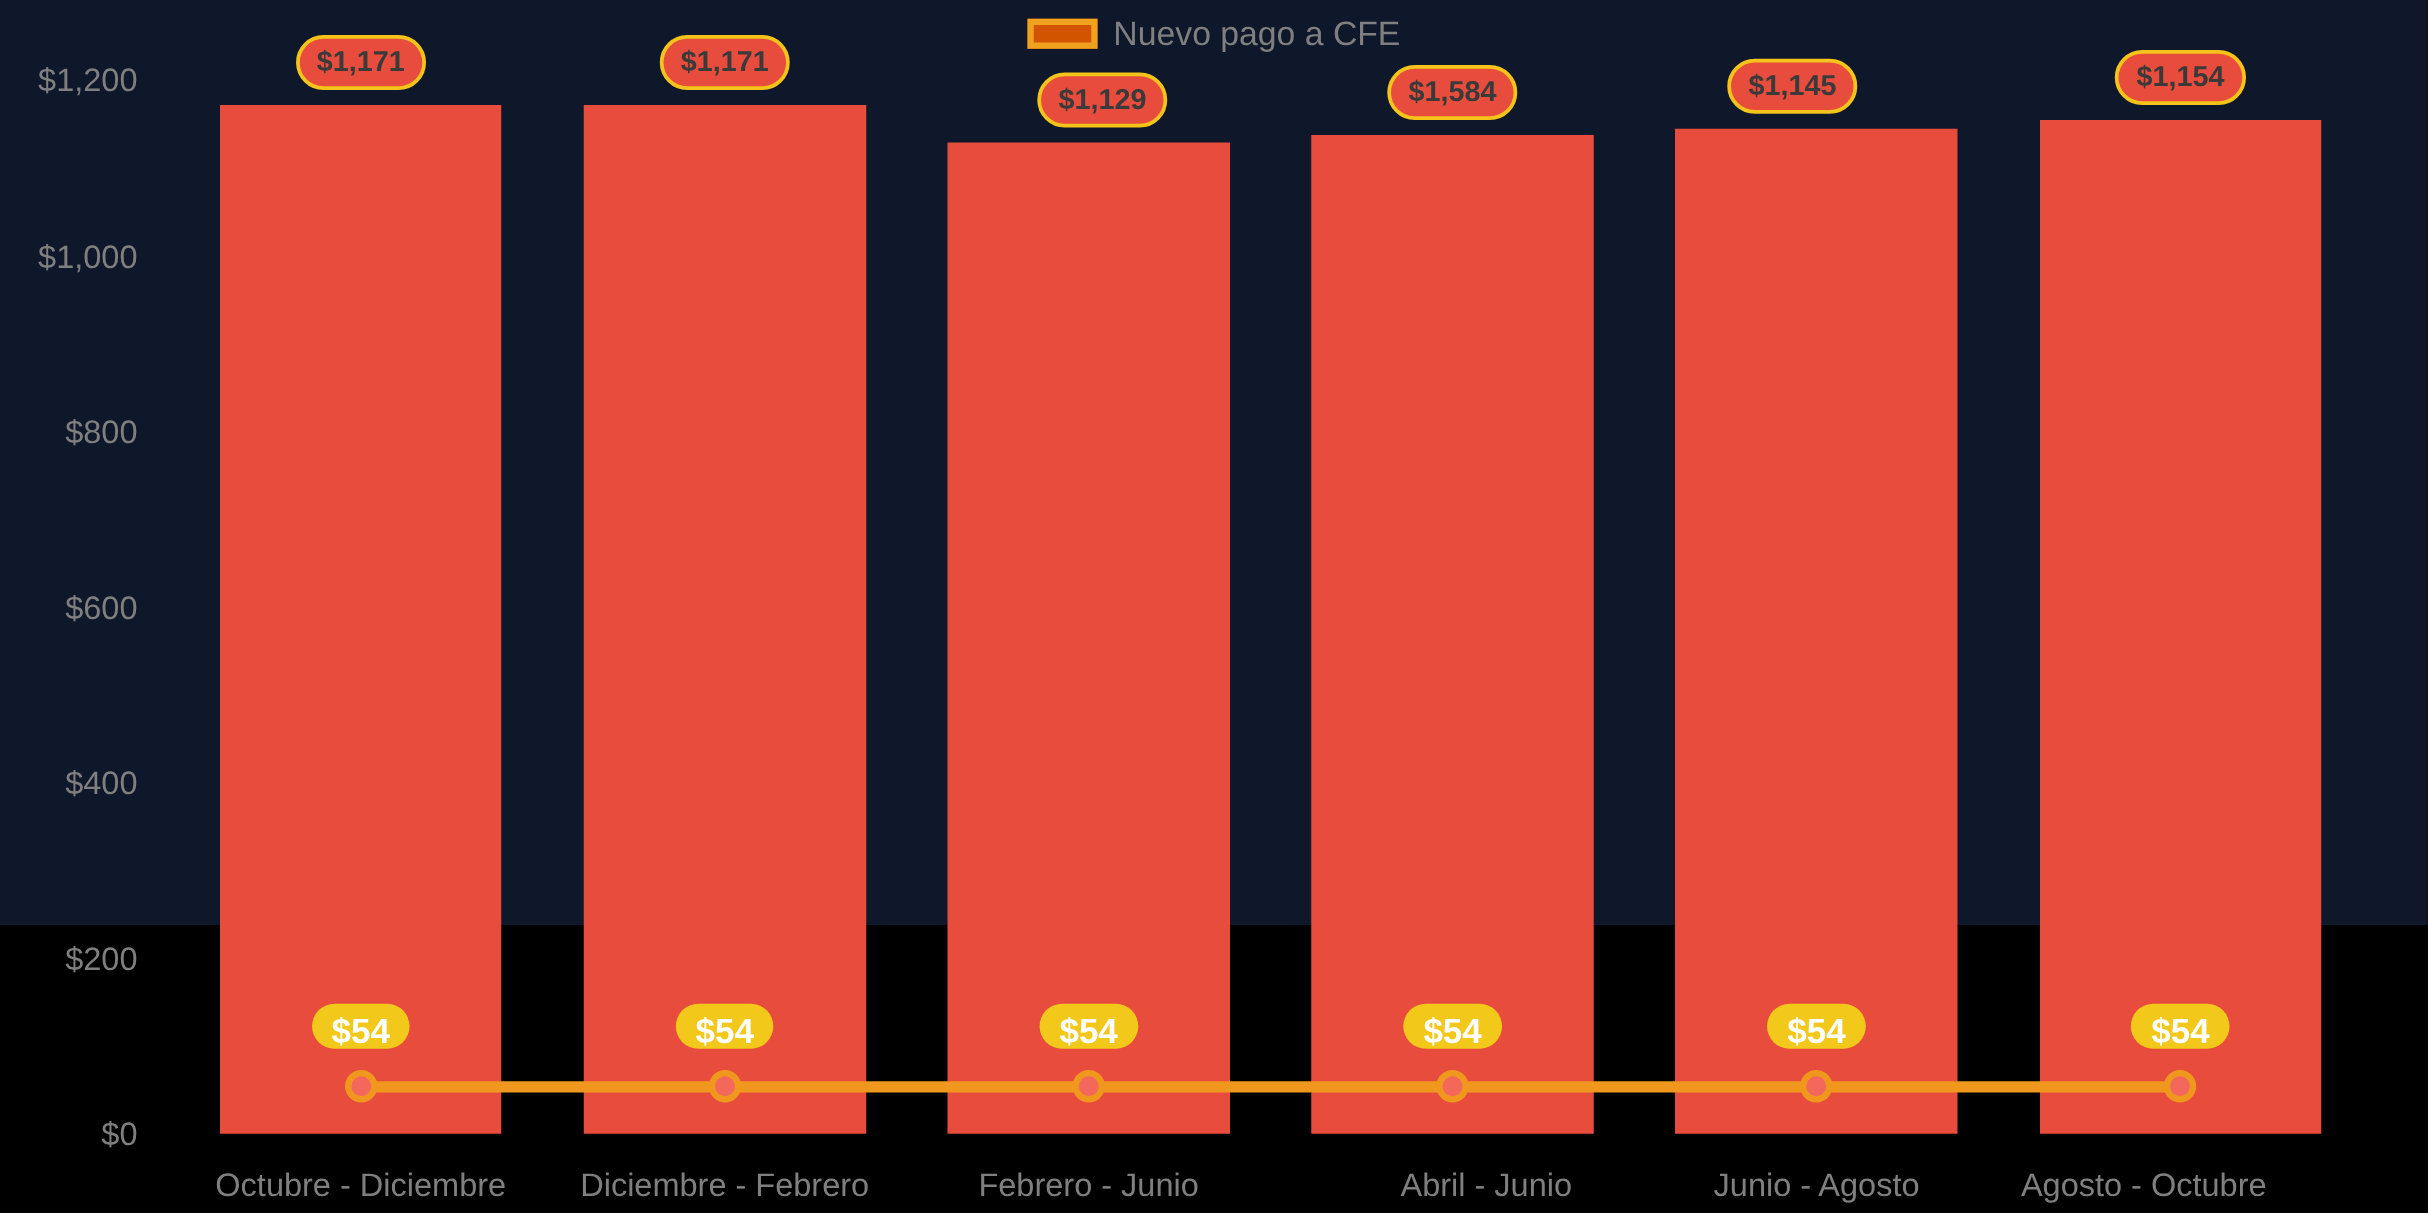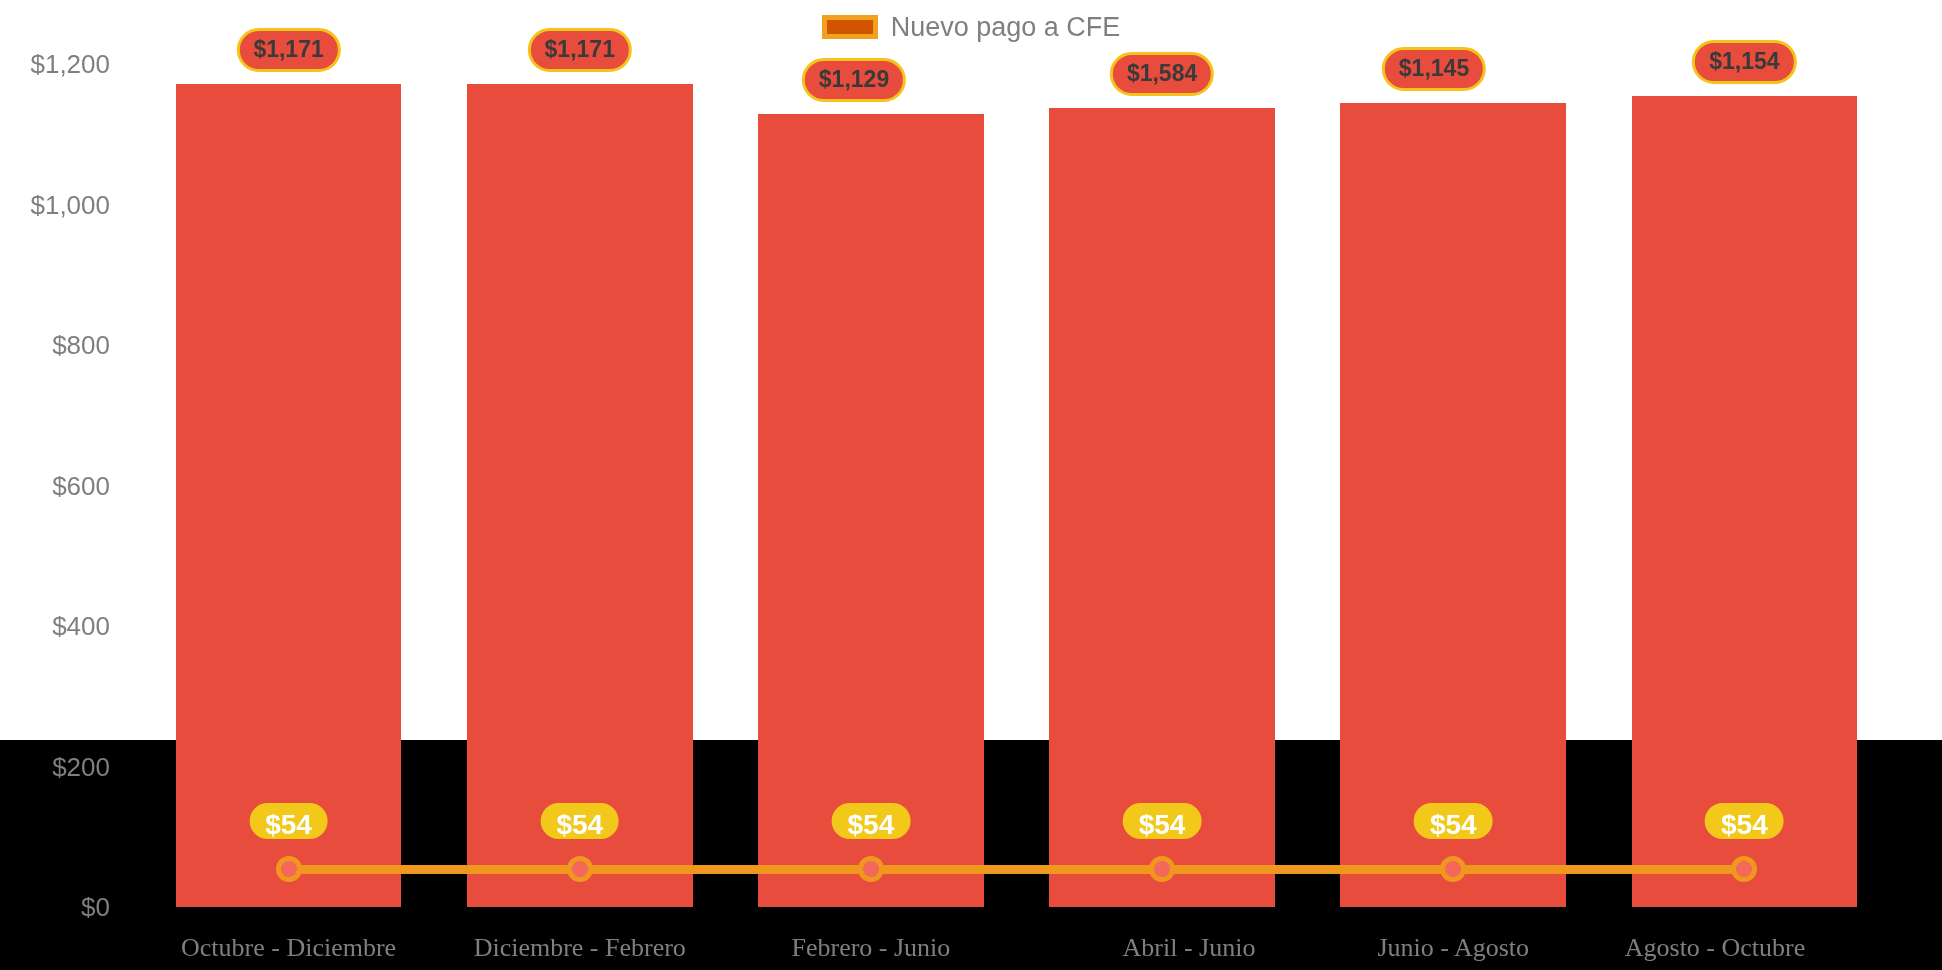--- a/index.html
+++ b/index.html
@@ -12,21 +12,21 @@
     height: 970px;
     overflow: hidden;
     font-family: "Liberation Sans", sans-serif;
     -webkit-font-smoothing: antialiased;
   }
 
   #chart-root {
     position: relative;
     width: 1942px;
     height: 740px;
-    background: #ffffff;
+    background: #0f172a;
   }
 
   
   .legend {
     position: absolute;
     top: 8px;
     left: 0;
     width: 1942px;
     height: 38px;
     display: flex;
@@ -133,21 +133,20 @@
   }
 
   
   .x-tick {
     position: absolute;
     transform: translateX(-50%);
     color: #7F7F7F;
     font-size: 26px;
     line-height: 1;
     white-space: nowrap;
-    font-family: Liberation Serif, serif;
   }
 </style>
 </head>
 <body>
 
 <div id="chart-root">
 
   <div class="legend">
     <div class="legend-item">
       <span class="legend-swatch line-series"></span>
@@ -161,21 +160,21 @@
       <div class="y-tick" style="top: 626px;">$400</div>
       <div class="y-tick" style="top: 485.5px;">$600</div>
       <div class="y-tick" style="top: 345px;">$800</div>
       <div class="y-tick" style="top: 204.5px;">$1,000</div>
       <div class="y-tick" style="top: 64px;">$1,200</div>
       <div class="bar" style="left: 175.756px; width: 225.654px; top: 84.3725px; height: 822.627px;"></div>
       <div class="bar-label" style="left: 288.583px; top: 50.3725px;">$1,171</div>
       <div class="bar" style="left: 466.923px; width: 225.654px; top: 84.3725px; height: 822.627px;"></div>
       <div class="bar-label" style="left: 579.75px; top: 50.3725px;">$1,171</div>
       <div class="bar" style="left: 758.09px; width: 225.654px; top: 113.877px; height: 793.122px;"></div>
-      <div class="bar-label" style="left: 854px; top: 79.8775px;">$1,129</div>
+      <div class="bar-label" style="left: 882px; top: 79.8775px;">$1,129</div>
       <div class="bar" style="left: 1049.26px; width: 225.654px; top: 108.257px; height: 798.742px;"></div>
       <div class="bar-label" style="left: 1162.08px; top: 74.2575px;">$1,584</div>
       <div class="bar" style="left: 1340.42px; width: 225.654px; top: 102.637px; height: 804.362px;"></div>
       <div class="bar-label" style="left: 1434px; top: 68.6375px;">$1,145</div>
       <div class="bar" style="left: 1631.59px; width: 225.654px; top: 96.315px; height: 810.685px;"></div>
       <div class="bar-label" style="left: 1744.42px; top: 62.315px;">$1,154</div>
       <div class="series-line" style="left: 288.583px; width: 1455.83px; top: 864.565px;"></div>
       <div class="series-marker" style="left: 288.583px; top: 869.065px;"></div>
       <div class="series-label" style="left: 288.583px; top: 821.065px;">$54</div>
       <div class="series-marker" style="left: 579.75px; top: 869.065px;"></div>

